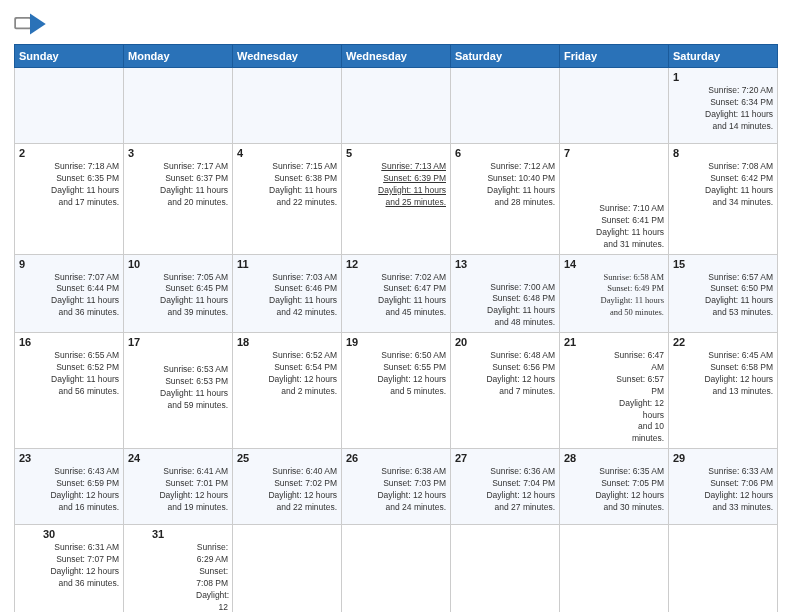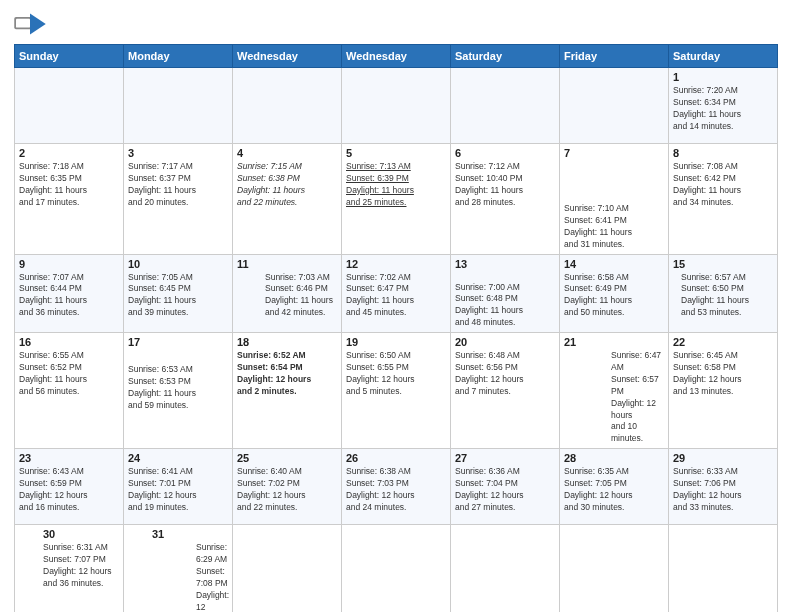--- a/index.html
+++ b/index.html
@@ -88,20 +88,21 @@
       font-size: 11px;
       font-weight: bold;
       color: #222;
       display: block;
       margin-bottom: 2px;
     }
     .day-info {
       font-size: 8.5px;
       color: #333;
       line-height: 1.4;
+      text-align: right;
     }
     td.empty {
       background: #f9f9f9;
     }
     
     tbody tr:last-child td {
       height: 62px;
       padding-left: 28px;
     }
   </style>
@@ -164,21 +165,21 @@
           </td>
           <td>
             <span class="day-num">3</span>
             <div class="day-info" style="white-space: pre-line;">Sunrise: 7:17 AM
 Sunset: 6:37 PM
 Daylight: 11 hours
 and 20 minutes.</div>
           </td>
           <td>
             <span class="day-num">4</span>
-            <div class="day-info" style="white-space: pre-line; font-style: italic;">Sunrise: 7:15 AM
+            <div class="day-info" style="white-space: pre-line;">Sunrise: 7:15 AM
 Sunset: 6:38 PM
 Daylight: 11 hours
 and 22 minutes.</div>
           </td>
           <td>
             <span class="day-num">5</span>
             <div class="day-info" style="white-space: pre-line; text-decoration: underline;">Sunrise: 7:13 AM
 Sunset: 6:39 PM
 Daylight: 11 hours
 and 25 minutes.</div>
@@ -236,21 +237,21 @@
           </td>
           <td>
             <span class="day-num">13</span>
             <div class="day-info" style="white-space: pre-line; margin-top: 12px;">Sunrise: 7:00 AM
 Sunset: 6:48 PM
 Daylight: 11 hours
 and 48 minutes.</div>
           </td>
           <td>
             <span class="day-num">14</span>
-            <div class="day-info" style="white-space: pre-line;">Sunrise: 6:58 AM
+            <div class="day-info" style="white-space: pre-line; font-family: Liberation Serif, serif;">Sunrise: 6:58 AM
 Sunset: 6:49 PM
 Daylight: 11 hours
 and 50 minutes.</div>
           </td>
           <td>
             <span class="day-num">15</span>
             <div class="day-info" style="white-space: pre-line; margin-left: 8px;">Sunrise: 6:57 AM
 Sunset: 6:50 PM
 Daylight: 11 hours
 and 53 minutes.</div>
@@ -266,21 +267,21 @@
           </td>
           <td>
             <span class="day-num">17</span>
             <div class="day-info" style="white-space: pre-line; margin-top: 16px;">Sunrise: 6:53 AM
 Sunset: 6:53 PM
 Daylight: 11 hours
 and 59 minutes.</div>
           </td>
           <td>
             <span class="day-num">18</span>
-            <div class="day-info" style="white-space: pre-line; font-weight: bold;">Sunrise: 6:52 AM
+            <div class="day-info" style="white-space: pre-line;">Sunrise: 6:52 AM
 Sunset: 6:54 PM
 Daylight: 12 hours
 and 2 minutes.</div>
           </td>
           <td>
             <span class="day-num">19</span>
             <div class="day-info" style="white-space: pre-line;">Sunrise: 6:50 AM
 Sunset: 6:55 PM
 Daylight: 12 hours
 and 5 minutes.</div>

